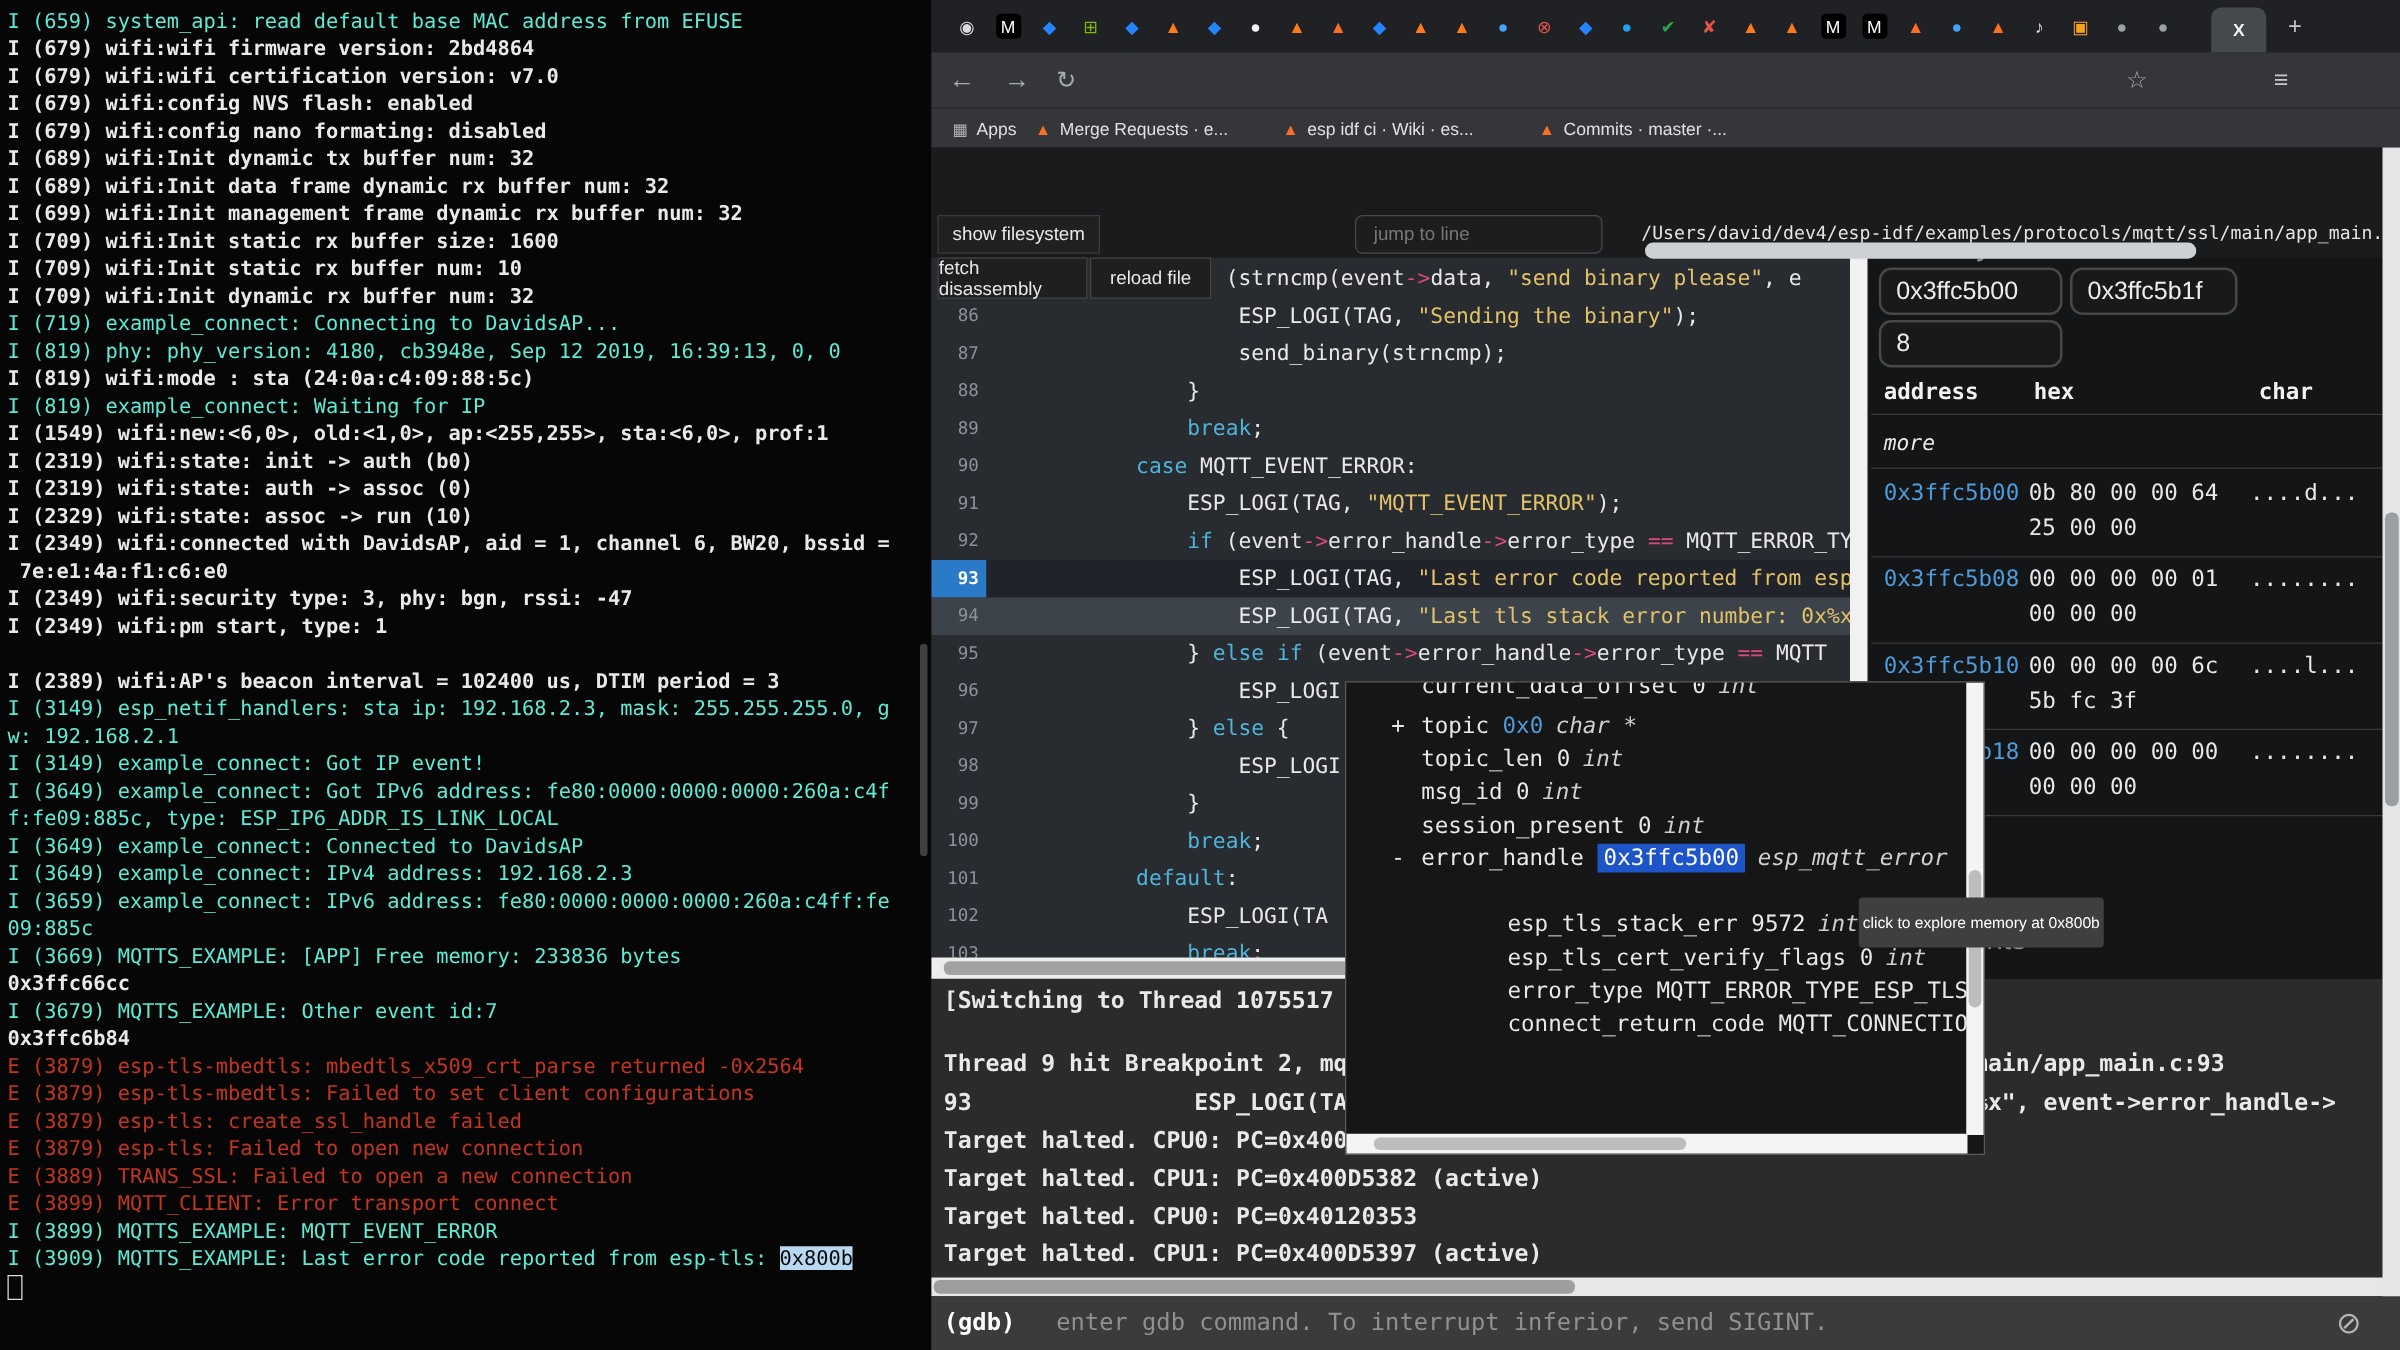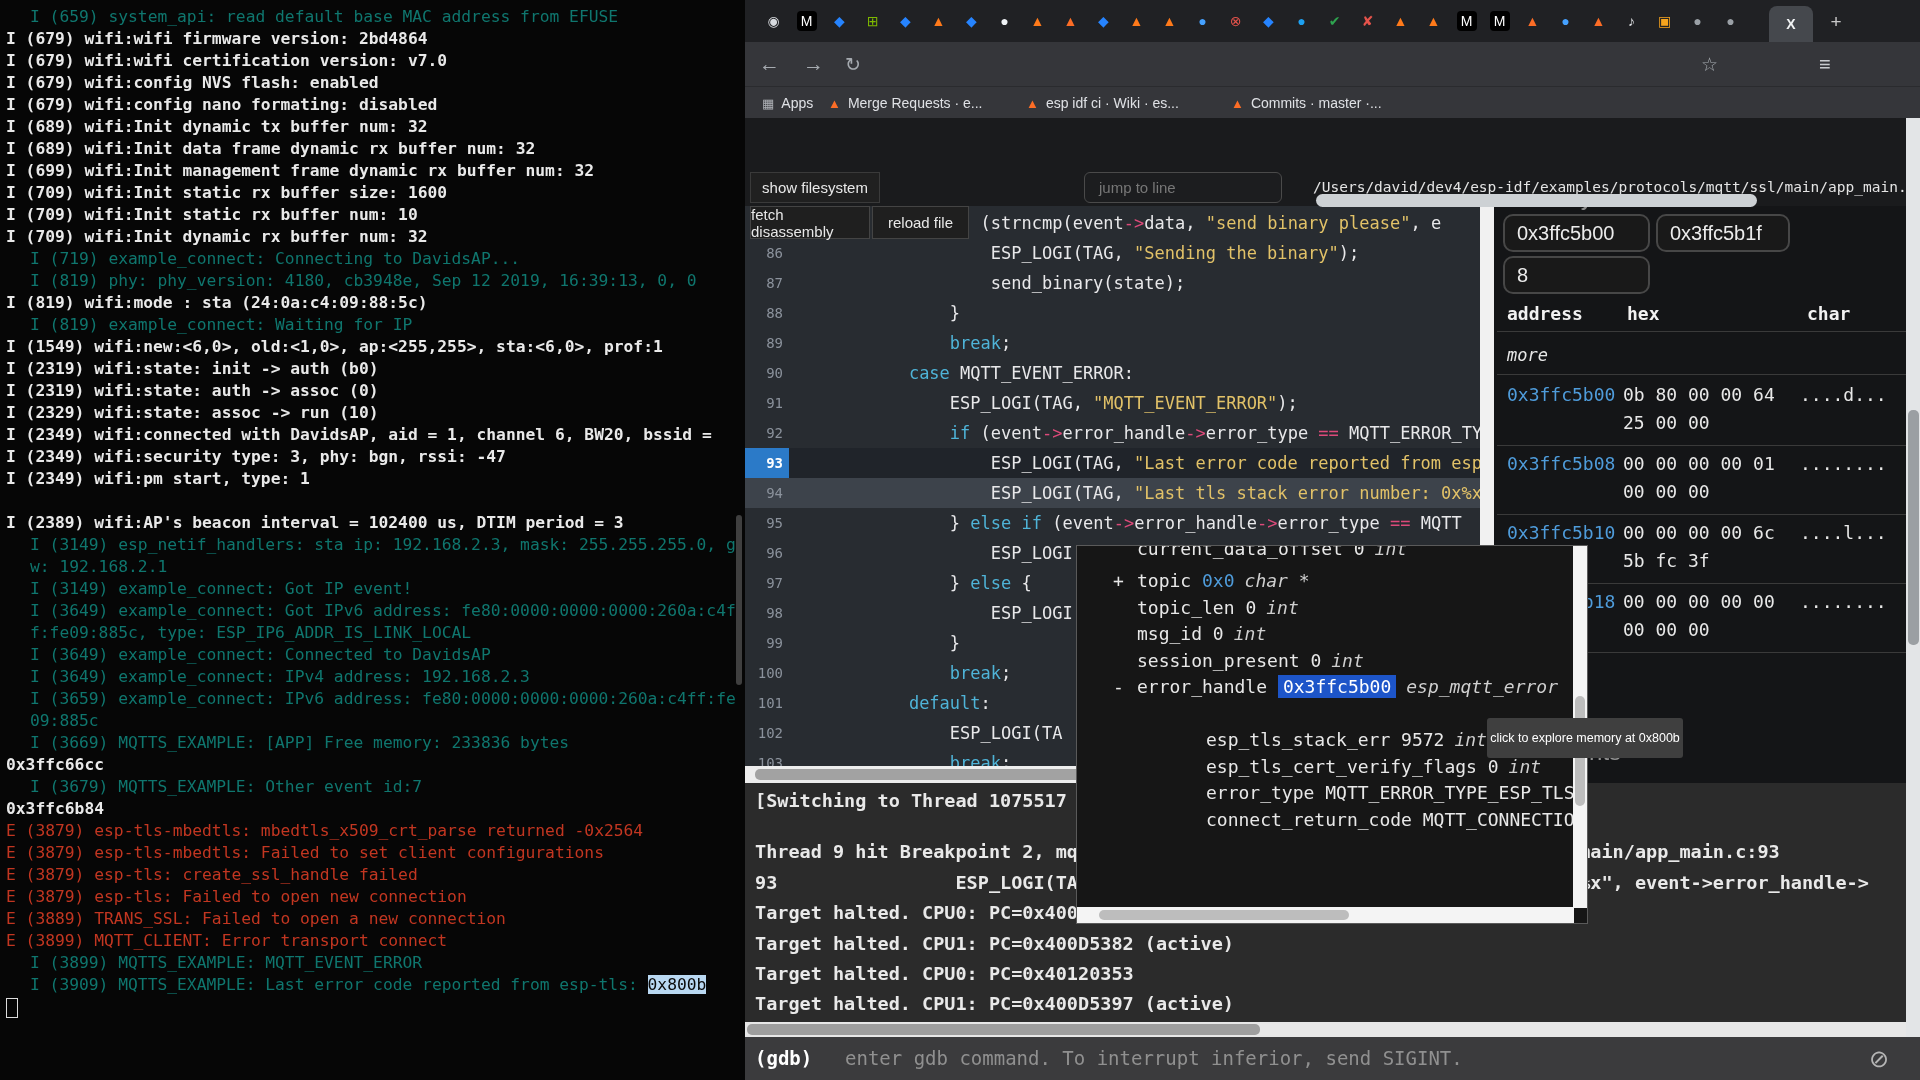--- a/index.html
+++ b/index.html
@@ -4,21 +4,21 @@
 <style>
   html,body{margin:0;padding:0;background:#000;}
   #screen{position:relative;width:1920px;height:1080px;overflow:hidden;background:#000;
           font-family:"Liberation Sans",sans-serif;}
   .abs{position:absolute;}
 
   
   #terminal{position:absolute;left:0;top:0;width:745px;height:1080px;background:#060606;overflow:hidden;}
   #term-lines{position:absolute;left:6px;top:6px;width:739px;}
   .term-line{font-family:"DejaVu Sans Mono",monospace;font-size:16.3px;line-height:22px;height:22px;white-space:pre;}
-  .tg{color:#0f766e;margin-left:24px;}
+  .tg{color:#5eead4;}
   .tw{color:#e9e9e9;font-weight:600;}
   .tr{color:#c23621;}
   .thl{background:#b9d8f2;color:#0a0a0a;}
   .tcursor{display:inline-block;width:10px;height:18px;border:1.5px solid #dcdcdc;margin-top:2px;}
   #term-scrollbar{position:absolute;left:736px;top:515px;width:6px;height:170px;background:#3f3f3f;border-radius:3px;}
 
   
   #browser{position:absolute;left:745px;top:0;width:1175px;height:1080px;background:#202124;overflow:hidden;}
 
   
@@ -179,20 +179,21 @@
         <div class="term-line"><span class="tw">I (709) wifi:Init dynamic rx buffer num: 32</span></div>
         <div class="term-line"><span class="tg">I (719) example_connect: Connecting to DavidsAP...</span></div>
         <div class="term-line"><span class="tg">I (819) phy: phy_version: 4180, cb3948e, Sep 12 2019, 16:39:13, 0, 0</span></div>
         <div class="term-line"><span class="tw">I (819) wifi:mode : sta (24:0a:c4:09:88:5c)</span></div>
         <div class="term-line"><span class="tg">I (819) example_connect: Waiting for IP</span></div>
         <div class="term-line"><span class="tw">I (1549) wifi:new:&lt;6,0&gt;, old:&lt;1,0&gt;, ap:&lt;255,255&gt;, sta:&lt;6,0&gt;, prof:1</span></div>
         <div class="term-line"><span class="tw">I (2319) wifi:state: init -&gt; auth (b0)</span></div>
         <div class="term-line"><span class="tw">I (2319) wifi:state: auth -&gt; assoc (0)</span></div>
         <div class="term-line"><span class="tw">I (2329) wifi:state: assoc -&gt; run (10)</span></div>
         <div class="term-line"><span class="tw">I (2349) wifi:connected with DavidsAP, aid = 1, channel 6, BW20, bssid = </span></div>
+        <div class="term-line"><span class="tw"> 7e:e1:4a:f1:c6:e0</span></div>
         <div class="term-line"><span class="tw">I (2349) wifi:security type: 3, phy: bgn, rssi: -47</span></div>
         <div class="term-line"><span class="tw">I (2349) wifi:pm start, type: 1</span></div>
         <div class="term-line"><span class="tw">&nbsp;</span></div>
         <div class="term-line"><span class="tw">I (2389) wifi:AP's beacon interval = 102400 us, DTIM period = 3</span></div>
         <div class="term-line"><span class="tg">I (3149) esp_netif_handlers: sta ip: 192.168.2.3, mask: 255.255.255.0, g</span></div>
         <div class="term-line"><span class="tg">w: 192.168.2.1</span></div>
         <div class="term-line"><span class="tg">I (3149) example_connect: Got IP event!</span></div>
         <div class="term-line"><span class="tg">I (3649) example_connect: Got IPv6 address: fe80:0000:0000:0000:260a:c4f</span></div>
         <div class="term-line"><span class="tg">f:fe09:885c, type: ESP_IP6_ADDR_IS_LINK_LOCAL</span></div>
         <div class="term-line"><span class="tg">I (3649) example_connect: Connected to DavidsAP</span></div>
@@ -390,21 +391,21 @@
         <div class="srow" style="top: 2px;">
           <span class="lnum">85</span>
           <span class="code"><span class="tk-p">            </span><span class="tk-k">if</span><span class="tk-p"> (strncmp(event</span><span class="tk-o">-&gt;</span><span class="tk-p">data, </span><span class="tk-s">"send binary please"</span><span class="tk-p">, e</span></span>
         </div>
         <div class="srow" style="top: 32px;">
           <span class="lnum">86</span>
           <span class="code"><span class="tk-p">                ESP_LOGI(TAG, </span><span class="tk-s">"Sending the binary"</span><span class="tk-p">);</span></span>
         </div>
         <div class="srow" style="top: 62px;">
           <span class="lnum">87</span>
-          <span class="code"><span class="tk-p">                send_binary(state);</span></span>
+          <span class="code"><span class="tk-p">                send_binary(strncmp);</span></span>
         </div>
         <div class="srow" style="top: 92px;">
           <span class="lnum">88</span>
           <span class="code"><span class="tk-p">            }</span></span>
         </div>
         <div class="srow" style="top: 122px;">
           <span class="lnum">89</span>
           <span class="code"><span class="tk-p">            </span><span class="tk-k">break</span><span class="tk-p">;</span></span>
         </div>
         <div class="srow" style="top: 152px;">

